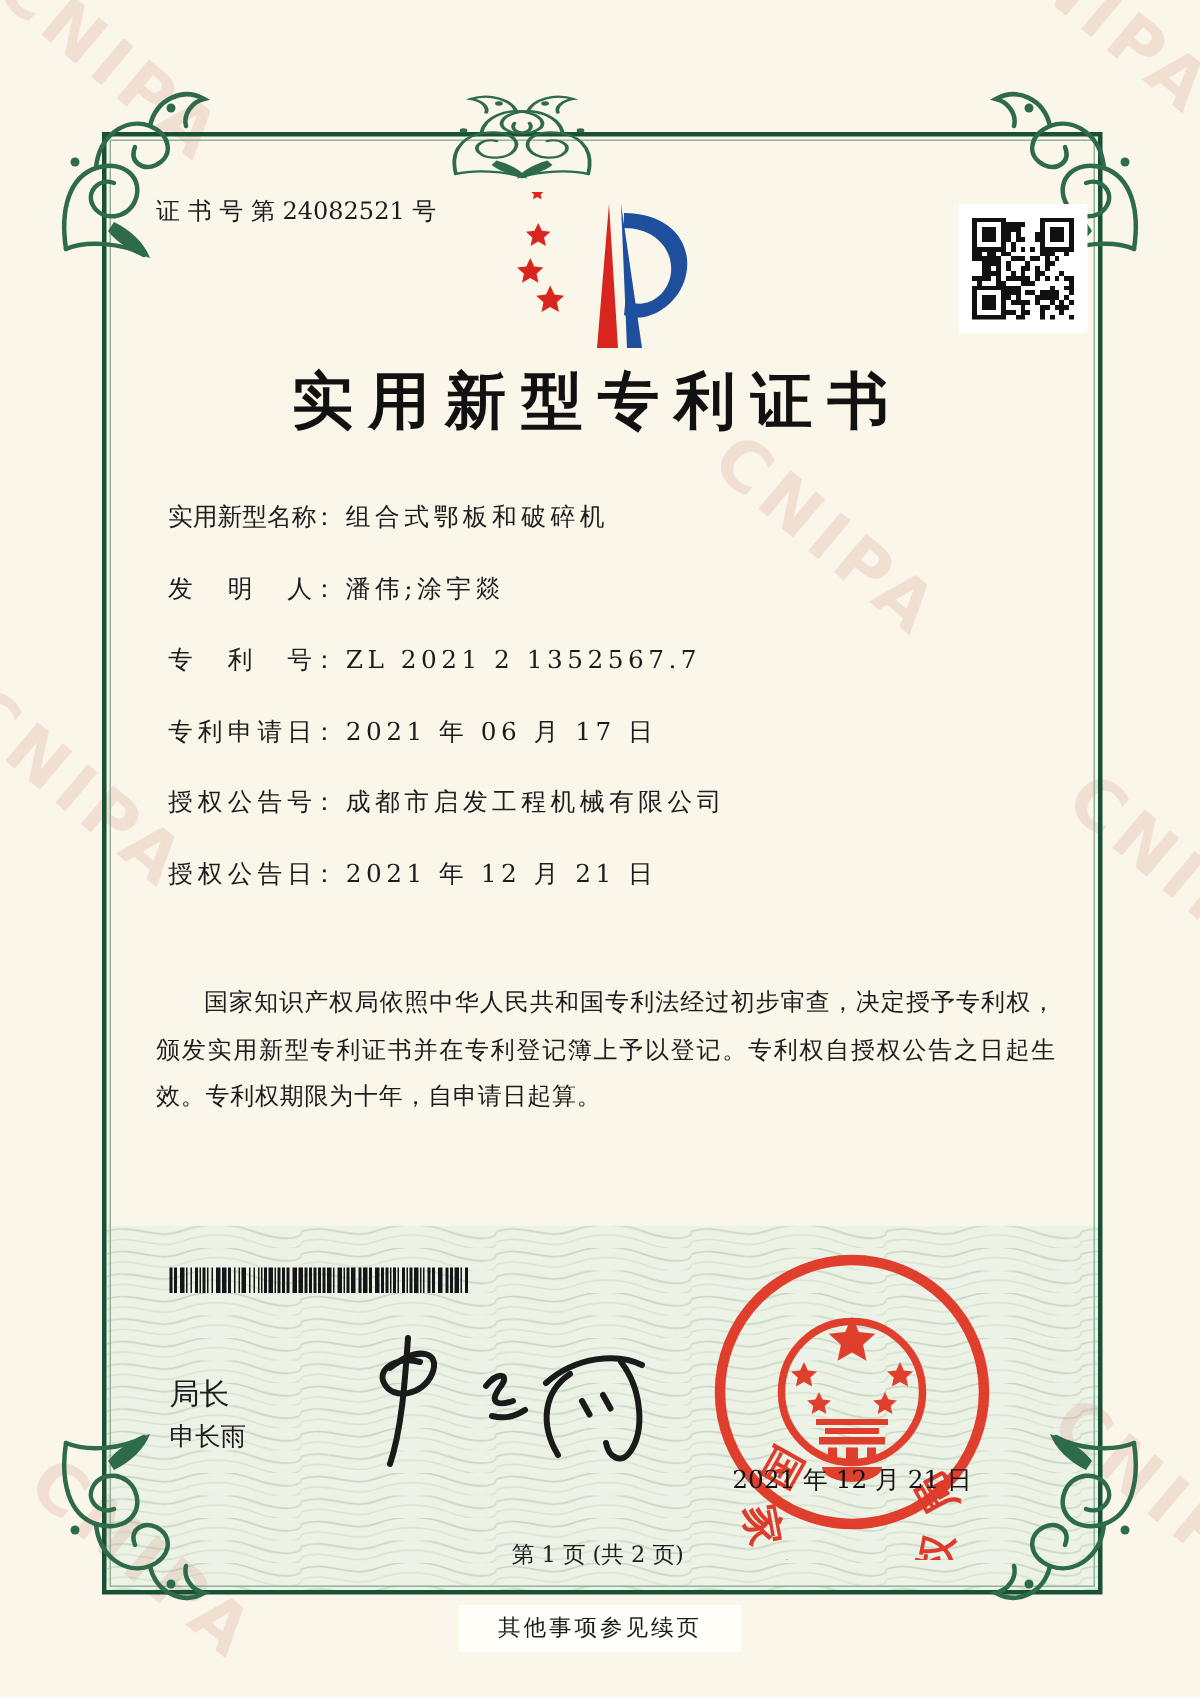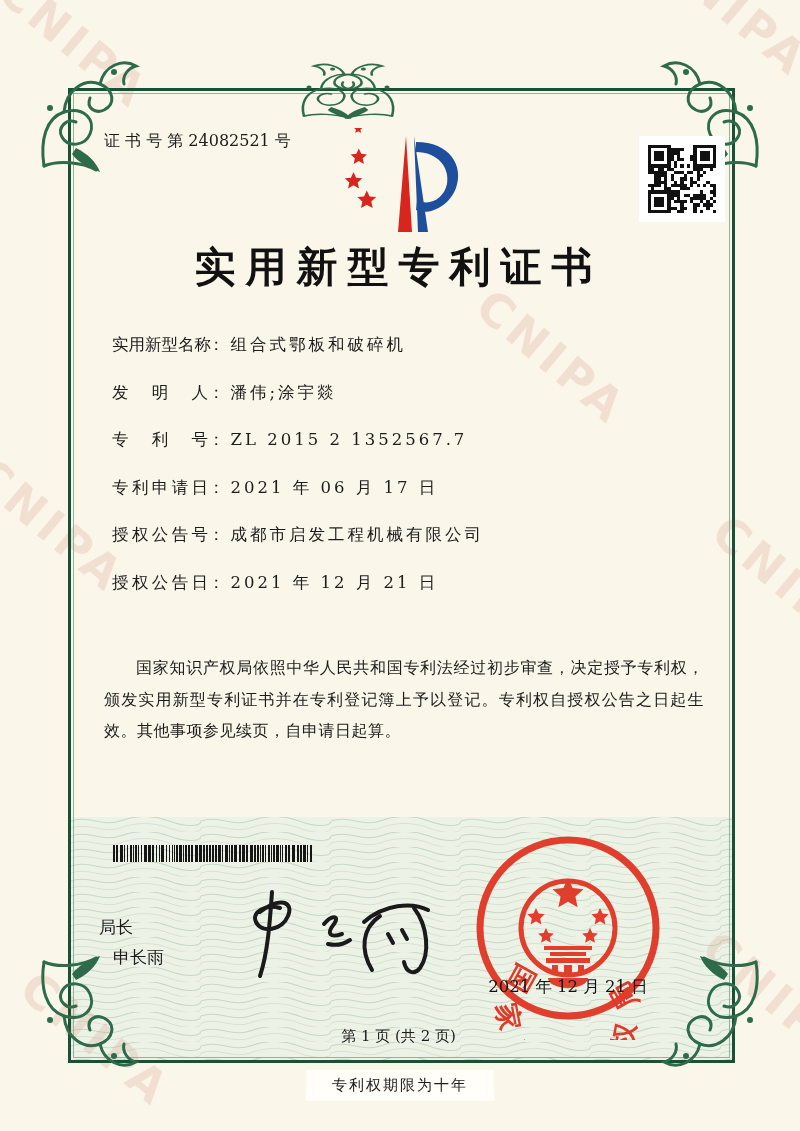--- a/index.html
+++ b/index.html
@@ -24,21 +24,21 @@
   .flabel{display:inline-block;width:96px;text-align:justify;text-align-last:justify;
           vertical-align:bottom;}
   .fvalue{margin-left:6px;letter-spacing:3px;}
   .gpair2{position:absolute;left:303px;top:0;}
   .paras{position:absolute;left:104px;top:652px;width:600px;z-index:4;font-size:16px;
          line-height:31.5px;text-align:justify;letter-spacing:0.5px;}
   .paras p{margin:0;text-indent:2em;}
   .barcode{position:absolute;left:113px;top:845px;width:206px;height:17px;z-index:4;
            display:flex;align-items:stretch;}
   .barcode div{background:#151515;}
-  .signer-title{position:absolute;left:99px;top:916px;z-index:4;font-size:17px;
+  .signer-title{position:absolute;left:113px;top:916px;z-index:4;font-size:20px;
                 font-family:Liberation Serif, serif;}
   .signer-name{position:absolute;left:113px;top:946px;z-index:4;font-size:17px;
                font-family:"DejaVu Sans","Liberation Sans",sans-serif;}
   .signature{position:absolute;left:232px;top:886px;width:205px;height:100px;z-index:4;}
   .seal{position:absolute;left:458px;top:816px;width:220px;height:224px;z-index:5;}
   .seal-date{position:absolute;left:468px;top:976px;width:200px;text-align:center;z-index:6;
              font-size:16.5px;color:#121212;}
   .pageinfo{position:absolute;left:68px;top:1027px;width:661px;text-align:center;z-index:4;
             font-size:15px;}
   .contnote{position:absolute;left:0;top:1070px;width:800px;text-align:center;z-index:4;}
@@ -261,35 +261,35 @@
   <div class="title">实用新型专利证书</div>
 
   <div class="fields">
     <div class="frow">
       <span class="flabel">实用新型名称</span><span>：</span><span class="fvalue">组合式鄂板和破碎机</span>
     </div>
     <div class="frow">
       <span class="flabel">发明人</span><span>：</span><span class="fvalue">潘伟;涂宇燚</span>
     </div>
     <div class="frow">
-      <span class="flabel">专利号</span><span>：</span><span class="fvalue">ZL 2015 2 1352567.7</span>
+      <span class="flabel">专利号</span><span>：</span><span class="fvalue">ZL 2021 2 1352567.7</span>
     </div>
     <div class="frow">
       <span class="flabel">专利申请日</span><span>：</span><span class="fvalue">2021 年 06 月 17 日</span>
     </div>
     <div class="frow">
       <span class="flabel">授权公告号</span><span>：</span><span class="fvalue">成都市启发工程机械有限公司</span>
     </div>
     <div class="frow">
       <span class="flabel">授权公告日</span><span>：</span><span class="fvalue">2021 年 12 月 21 日</span>
     </div>
   </div>
 
   <div class="paras">
-    <p>国家知识产权局依照中华人民共和国专利法经过初步审查，决定授予专利权，颁发实用新型专利证书并在专利登记簿上予以登记。专利权自授权公告之日起生效。其他事项参见续页，自申请日起算。</p>
+    <p>国家知识产权局依照中华人民共和国专利法经过初步审查，决定授予专利权，颁发实用新型专利证书并在专利登记簿上予以登记。专利权自授权公告之日起生效。专利权期限为十年，自申请日起算。</p>
   </div>
 
   <div class="barcode" id="barcode">
       <div style="width:2px;margin-right:1px"></div>
       <div style="width:2px;margin-right:2px"></div>
       <div style="width:3px;margin-right:1px"></div>
       <div style="width:1px;margin-right:2px"></div>
       <div style="width:1px;margin-right:2px"></div>
       <div style="width:2px;margin-right:1px"></div>
       <div style="width:1px;margin-right:1px"></div>
@@ -387,16 +387,16 @@
         <rect x="106" y="149" width="8" height="8"></rect>
         <rect x="120" y="149" width="6" height="8"></rect>
         <path d="M90,162 a20,10 0 0 0 40,0 Z"></path>
       </g>
     </g>
   </svg>
   <div class="seal-date">2021 年 12 月 21 日</div>
 
   <div class="pageinfo">第 1 页 (共 2 页)</div>
   <div class="contnote">
-    <span>专利权期限为十年</span>
+    <span>其他事项参见续页</span>
   </div>
 
 </div>
 
 </body></html>

